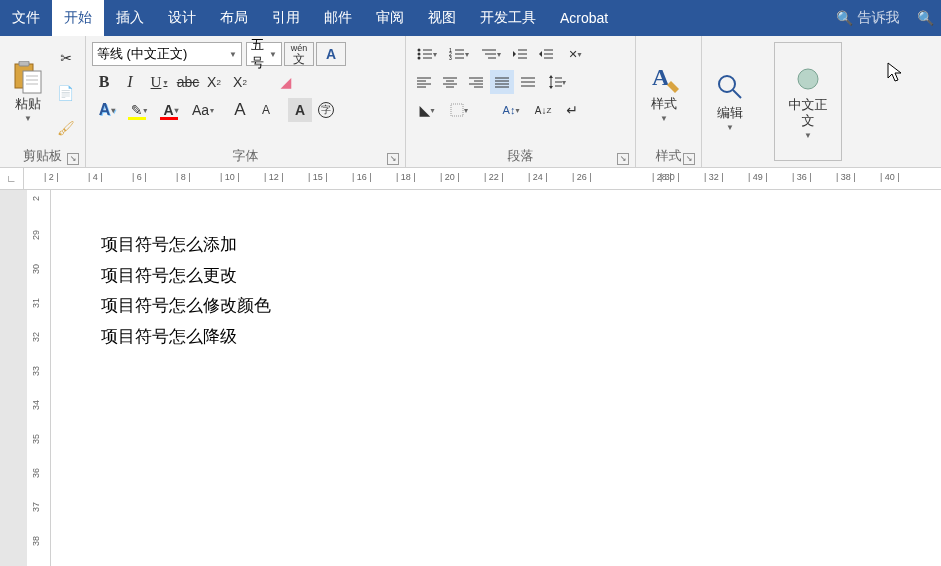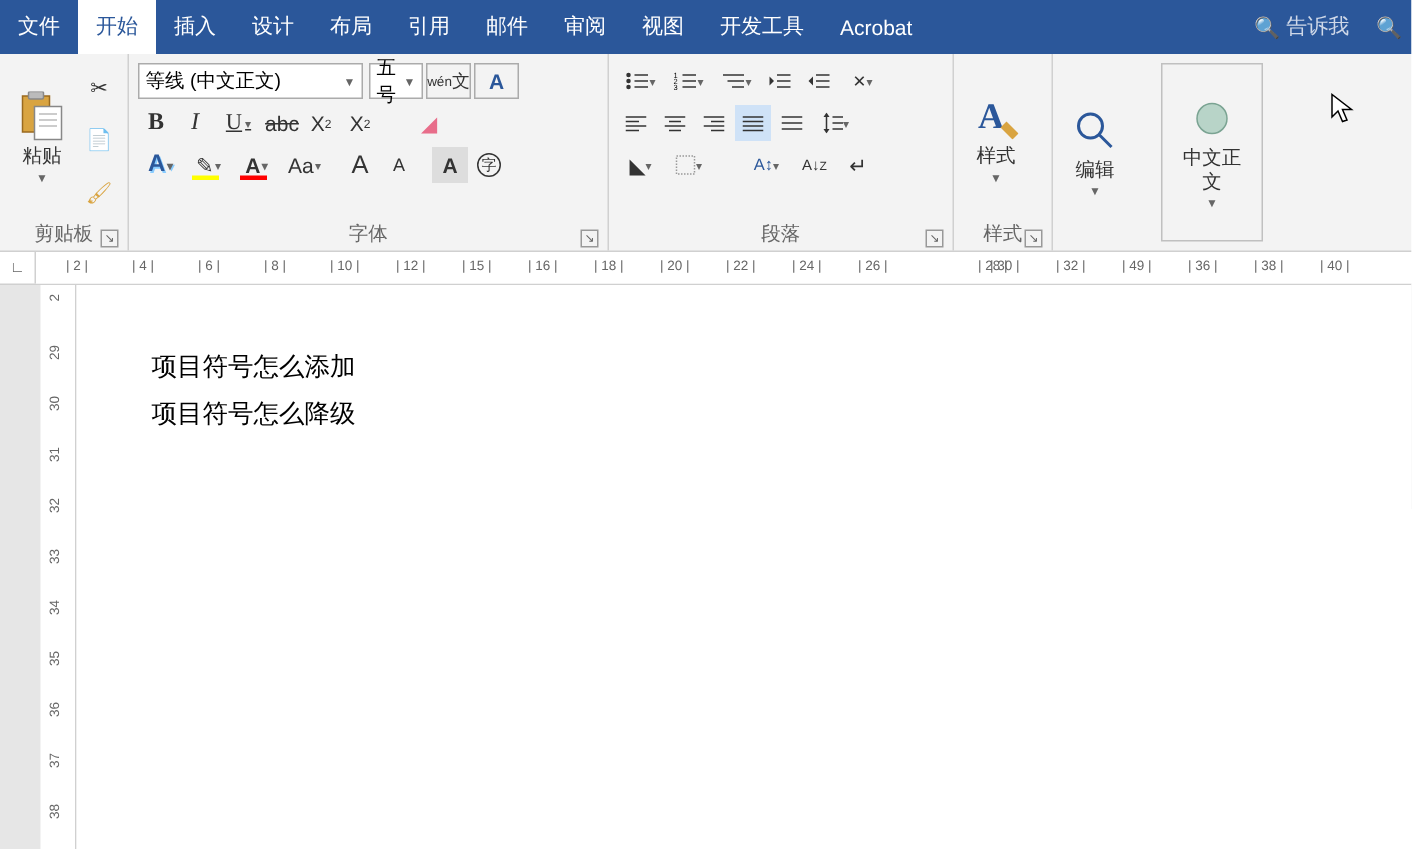--- a/index.html
+++ b/index.html
@@ -111,21 +111,21 @@
       <div class="rowset" style="width:100%">
         <div class="row">
           <div class="combo font-combo">
               <span>等线 (中文正文)</span>
               <span class="dd">▼</span>
             </div>
           <div class="combo size-combo">
               <span>五号</span>
               <span class="dd">▼</span>
             </div>
-          <div class="btn-sm wide" style="border:1px solid #ababab; font-size:9px; flex-direction:row; line-height:1;">
+          <div class="btn-sm wide" style="border:1px solid #ababab; font-size:9px; flex-direction:column; line-height:1;">
               <span>wén</span>
               <span style="font-size:12px">文</span>
             </div>
           <div class="btn-sm wide" style="border:1px solid #ababab; color:#2b579a; font-weight:bold;">A</div>
         </div>
         <div class="row">
           <div class="btn-sm" style="font-weight:bold; font-family:serif; font-size:16px">B</div>
           <div class="btn-sm" style="font-style:italic; font-family:serif; font-size:16px">I</div>
           <div class="btn-sm wide" style="text-decoration:underline; font-family:serif; font-size:15px">
               <span>U</span>
@@ -389,15 +389,17 @@
       <span class="vtick" style="top: 142px;">32</span>
       <span class="vtick" style="top: 176px;">33</span>
       <span class="vtick" style="top: 210px;">34</span>
       <span class="vtick" style="top: 244px;">35</span>
       <span class="vtick" style="top: 278px;">36</span>
       <span class="vtick" style="top: 312px;">37</span>
       <span class="vtick" style="top: 346px;">38</span>
     </div>
   <div class="page">
     <p>项目符号怎么添加</p>
+    <p>项目符号怎么更改</p>
+    <p>项目符号怎么修改颜色</p>
     <p>项目符号怎么降级</p>
   </div>
 </div>
 
 </body></html>

